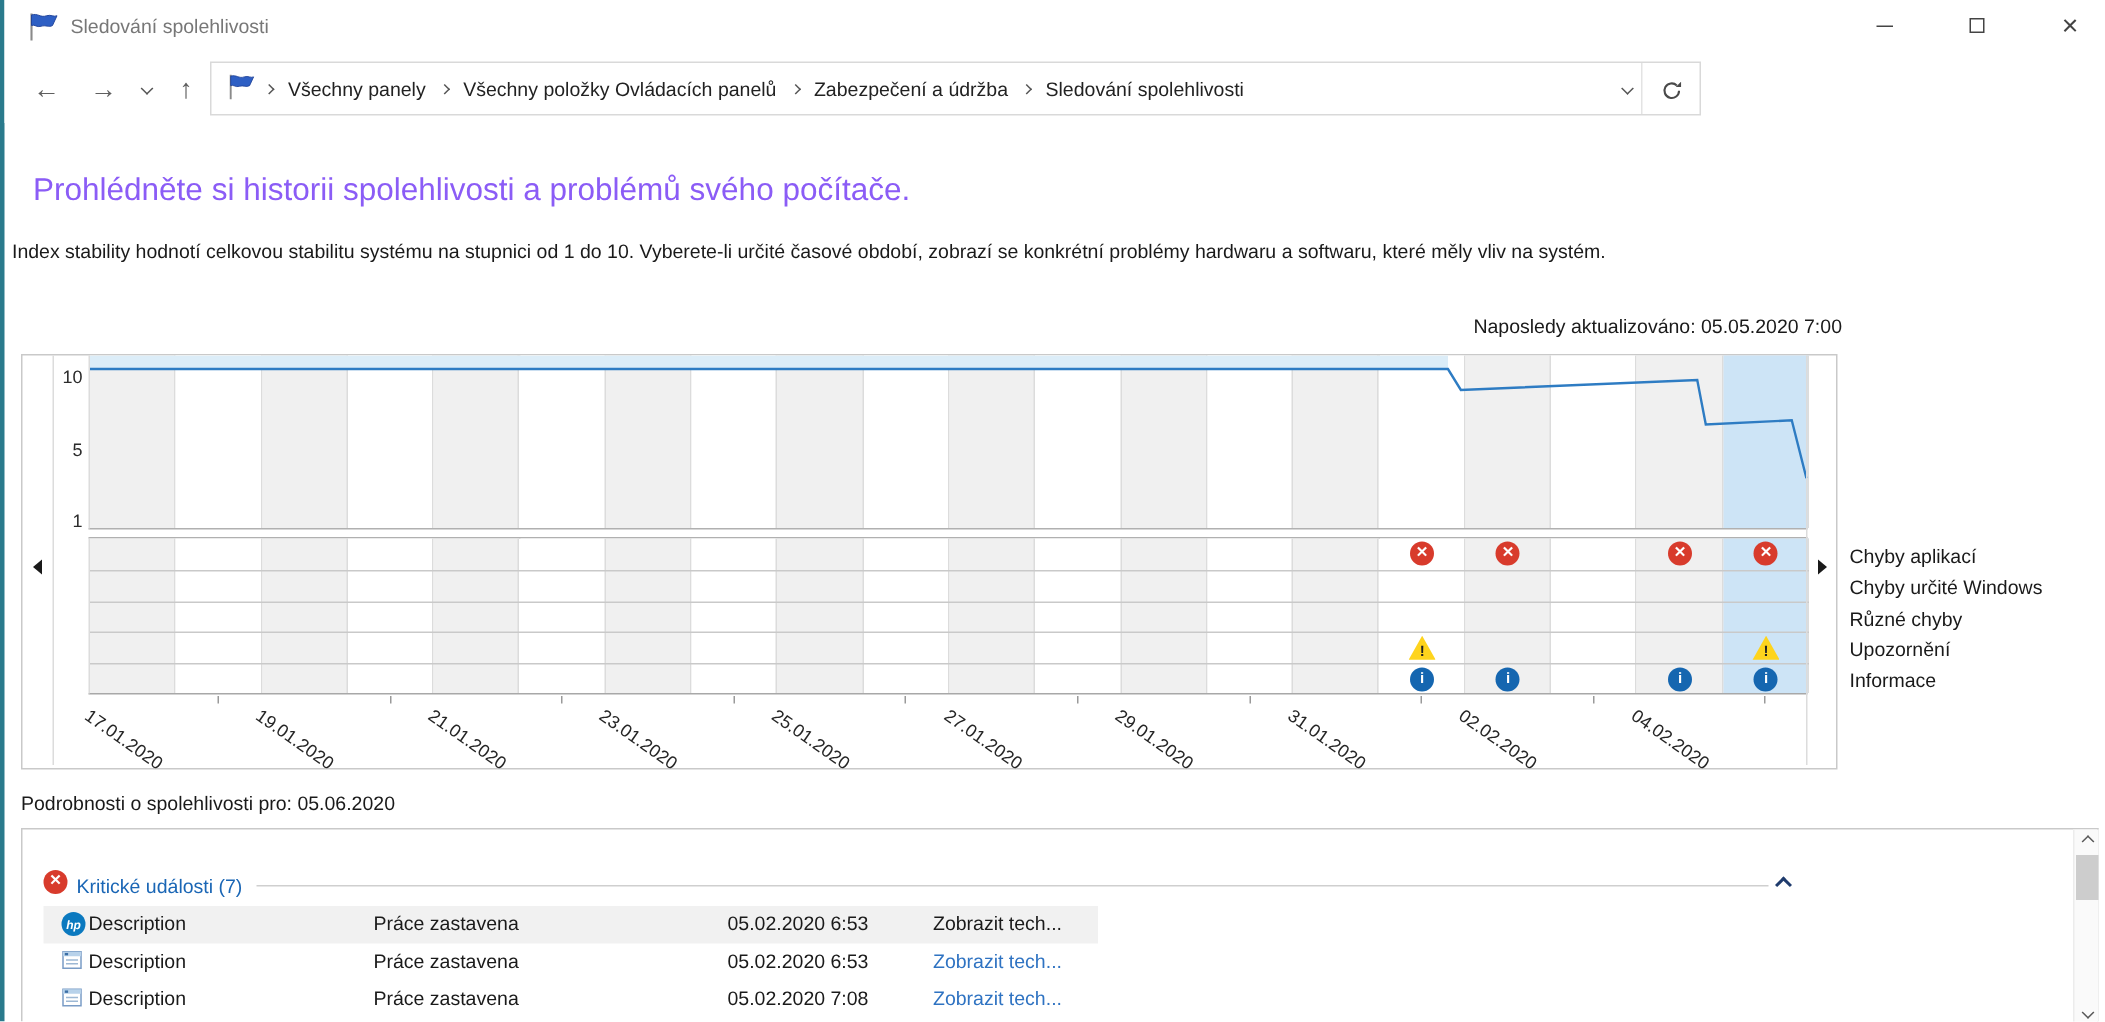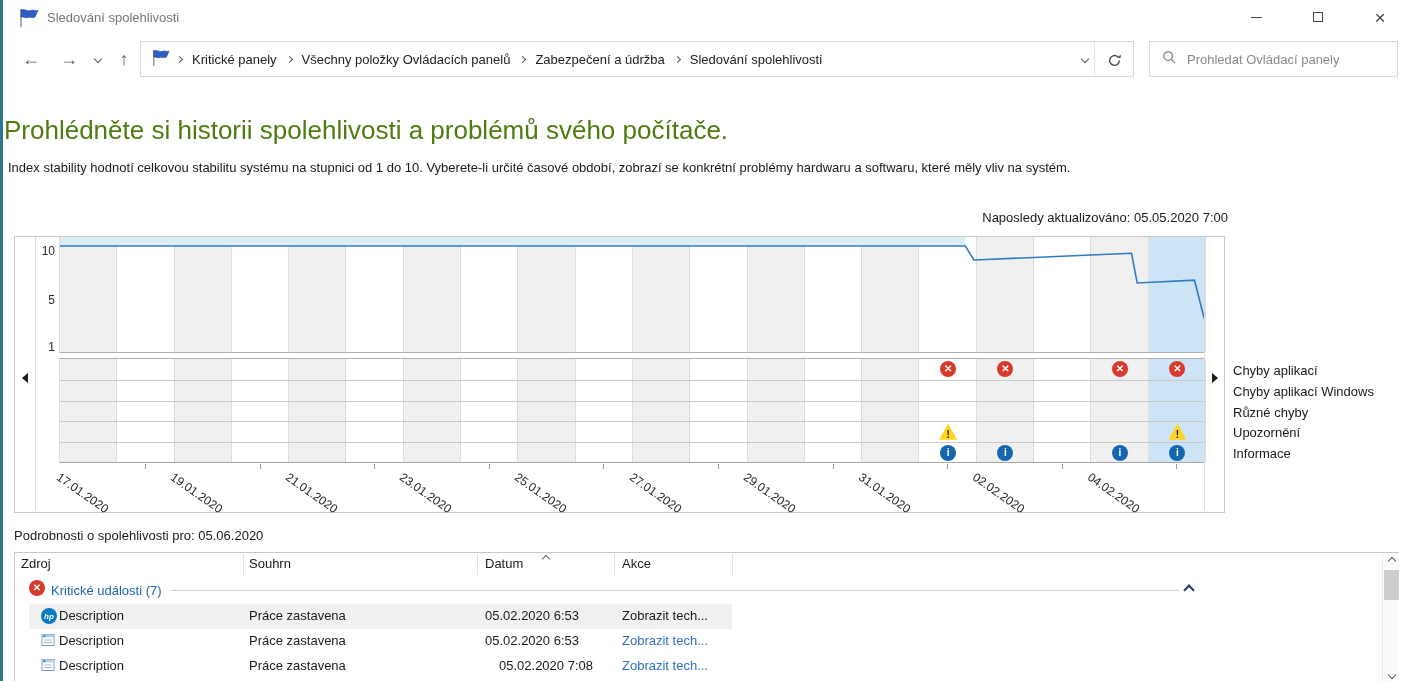--- a/index.html
+++ b/index.html
@@ -27,21 +27,21 @@
   .crumb-box { position:absolute; left:137px; top:5px; width:994px; height:36px; border:1px solid #d9d9d9; background:#fff; display:flex; align-items:center; }
   .crumb-item { color:#222; padding:0 4px; white-space:nowrap; }
   .crumb-sep { width:5px; height:5px; margin:0 6px; }
   .crumb-dd { position:absolute; right:45px; top:14px; }
   .crumb-split { position:absolute; right:38px; top:0; width:1px; height:34px; background:#e3e3e3; }
   .refresh { position:absolute; right:6px; top:8px; width:26px; height:20px; display:flex; align-items:center; justify-content:center; }
   .search-box { position:absolute; left:1146px; top:5px; width:249px; height:36px; border:1px solid #d9d9d9; display:flex; align-items:center; }
   .search-ph { color:#8a8a8a; margin-left:10px; }
 
   
-  .page-heading { position:absolute; left:4px; top:115px; font-size:26px; color:#4d7c0f; }
+  .page-heading { position:absolute; left:22px; top:115px; font-size:21px; color:#8b5cf6; }
   .page-desc { position:absolute; left:8px; top:160px; width:1380px; white-space:nowrap; }
   .viewby { position:absolute; left:14px; top:210px;margin-top:34px; }
   .link-days { color:#0053a6; font-weight:bold; }
   .link-weeks { color:#2f73c2; }
   .pipe { color:#999; padding:0 3px; }
   .last-updated { position:absolute; left:828px; top:210px; width:400px; text-align:right; }
 
   
   .chart-box { position:absolute; left:14px; top:236px; width:1211px; height:277px; border:1px solid #c9c9c9; background:#fff; }
   .scroll-strip-l { position:absolute; left:0; top:0; width:21px; height:273px; border-right:1px solid #dcdcdc; }
@@ -122,47 +122,38 @@
 
   <div class="crumb-box">
     <span style="margin-left:10px;">
       <svg width="20" height="18" viewBox="0 0 22 20">
           <path d="M3 1 L3 19" stroke="#8a8a8a" stroke-width="1.4"></path>
           <path d="M3 2 C7 0.5 9 4 13 2.5 C16 1.5 18 3.5 20 2.5 L17 9 C14.5 10.5 12.5 8.5 9.5 9.5 C6.5 10.5 5 8 3 9 Z" fill="#2e5fc4" stroke="#1d3f96" stroke-width="0.6"></path>
         </svg>
     </span>
     <span class="crumb-sep chev r"></span>
     <span id="crumbs" style="display:flex; align-items:center;">
-        <span class="crumb-item">Kritické panely</span>
+        <span class="crumb-item">Všechny panely</span>
         <span class="crumb-sep chev r"></span>
         <span class="crumb-item">Všechny položky Ovládacích panelů</span>
         <span class="crumb-sep chev r"></span>
         <span class="crumb-item">Zabezpečení a údržba</span>
         <span class="crumb-sep chev r"></span>
         <span class="crumb-item">Sledování spolehlivosti</span>
       </span>
     <span class="crumb-dd chev d" style="width:6px;height:6px;"></span>
     <span class="crumb-split"></span>
     <span class="refresh">
       <svg width="15" height="15" viewBox="0 0 16 16">
           <path d="M13.2 8 A5.2 5.2 0 1 1 11.6 4.2" fill="none" stroke="#4a4a4a" stroke-width="1.5"></path>
           <path d="M14.6 1.6 L14.6 5.4 L10.8 5.4 Z" fill="#4a4a4a"></path>
         </svg>
     </span>
   </div>
 
-  <div class="search-box">
-    <span style="margin-left:12px;">
-      <svg width="15" height="15" viewBox="0 0 16 16">
-          <circle cx="6.5" cy="6.5" r="4.6" fill="none" stroke="#7a7a7a" stroke-width="1.3"></circle>
-          <line x1="10" y1="10" x2="14" y2="14" stroke="#7a7a7a" stroke-width="1.3"></line>
-        </svg>
-    </span>
-    <span class="search-ph">Prohledat Ovládací panely</span>
-  </div>
 </div>
 
 <div class="page-heading">Prohlédněte si historii spolehlivosti a problémů svého počítače.</div>
 <div class="page-desc">Index stability hodnotí celkovou stabilitu systému na stupnici od 1 do 10. Vyberete-li určité časové období, zobrazí se konkrétní problémy hardwaru a softwaru, které měly vliv na systém.</div>
 <div class="viewby">
   <span>Zobrazit podle:</span>
   <span class="link-days">Dny</span><span class="pipe">|</span><span class="link-weeks">Týdny</span>
 </div>
 <div class="last-updated">Naposledy aktualizováno: 05.05.2020 7:00</div>
 
@@ -260,39 +251,28 @@
       <div class="dlab" style="left: 505px;">25.01.2020</div>
       <div class="dlab" style="left: 619.6px;">27.01.2020</div>
       <div class="dlab" style="left: 734.2px;">29.01.2020</div>
       <div class="dlab" style="left: 848.8px;">31.01.2020</div>
       <div class="dlab" style="left: 963.4px;">02.02.2020</div>
       <div class="dlab" style="left: 1078px;">04.02.2020</div>
     </div>
   </div>
 <div class="legend" id="legend">
     <div>Chyby aplikací</div>
-    <div>Chyby aplikací Windows</div>
+    <div>Chyby určité Windows</div>
     <div>Různé chyby</div>
     <div>Upozornění</div>
     <div>Informace</div>
   </div>
 
 <div class="details-title">Podrobnosti o spolehlivosti pro: 05.06.2020</div>
 <div class="dtable">
-  <div class="thead" id="thead">
-      <div class="th" style="left: 6px;">Zdroj</div>
-      <div class="th-sep" style="left: 228px;"></div>
-      <div class="th" style="left: 234px;">Souhrn</div>
-      <div class="th-sep" style="left: 462px;"></div>
-      <div class="th" style="left: 470px;">Datum</div>
-      <div class="th-sep" style="left: 599px;"></div>
-      <div class="th" style="left: 607px;">Akce</div>
-      <div class="th-sep" style="left: 717px;"></div>
-      <div class="sort-ind chev u"></div>
-    </div>
   <div class="grouprow">
     <span class="icon16 err" style="left:14px; top:3px;">✕</span>
     <span class="group-label">Kritické události (7)</span>
     <span class="group-line"></span>
     <span class="group-chev chev u"></span>
   </div>
   <div id="rows">
       <div class="trow" style="top: 51px; text-align: right;">
         <div class="selbg"></div>
         <div class="rowicon">
@@ -319,21 +299,21 @@
       <div class="trow" style="top: 101px;">
         <div class="rowicon"><svg width="14" height="14" viewBox="0 0 14 14">
             <rect x="1" y="1.5" width="12" height="11" fill="#fff" stroke="#7a9cc6"></rect>
             <rect x="1" y="1.5" width="12" height="3" fill="#b8d2ea"></rect>
             <rect x="2.2" y="2.3" width="2.2" height="1.6" fill="#3b6ea5"></rect>
             <line x1="3" y1="7" x2="11" y2="7" stroke="#9db8d4"></line>
             <line x1="3" y1="9.5" x2="11" y2="9.5" stroke="#9db8d4"></line>
           </svg></div>
         <div class="cell" style="left: 44px;">Description</div>
         <div class="cell" style="left: 234px;">Práce zastavena</div>
-        <div class="cell" style="left: 484px; text-align: right;">05.02.2020 7:08</div>
+        <div class="cell" style="left: 470px; text-align: right;">05.02.2020 7:08</div>
         <div class="cell action-link" style="left: 607px;">Zobrazit tech...</div>
       </div>
     </div>
   <div class="vscroll">
     <div class="sb-btn" style="top:0;">
         <span class="sb-chev chev u"></span>
       </div>
     <div class="sb-thumb"></div>
     <div class="sb-btn" style="top:114px;">
         <span class="sb-chev chev d"></span>

